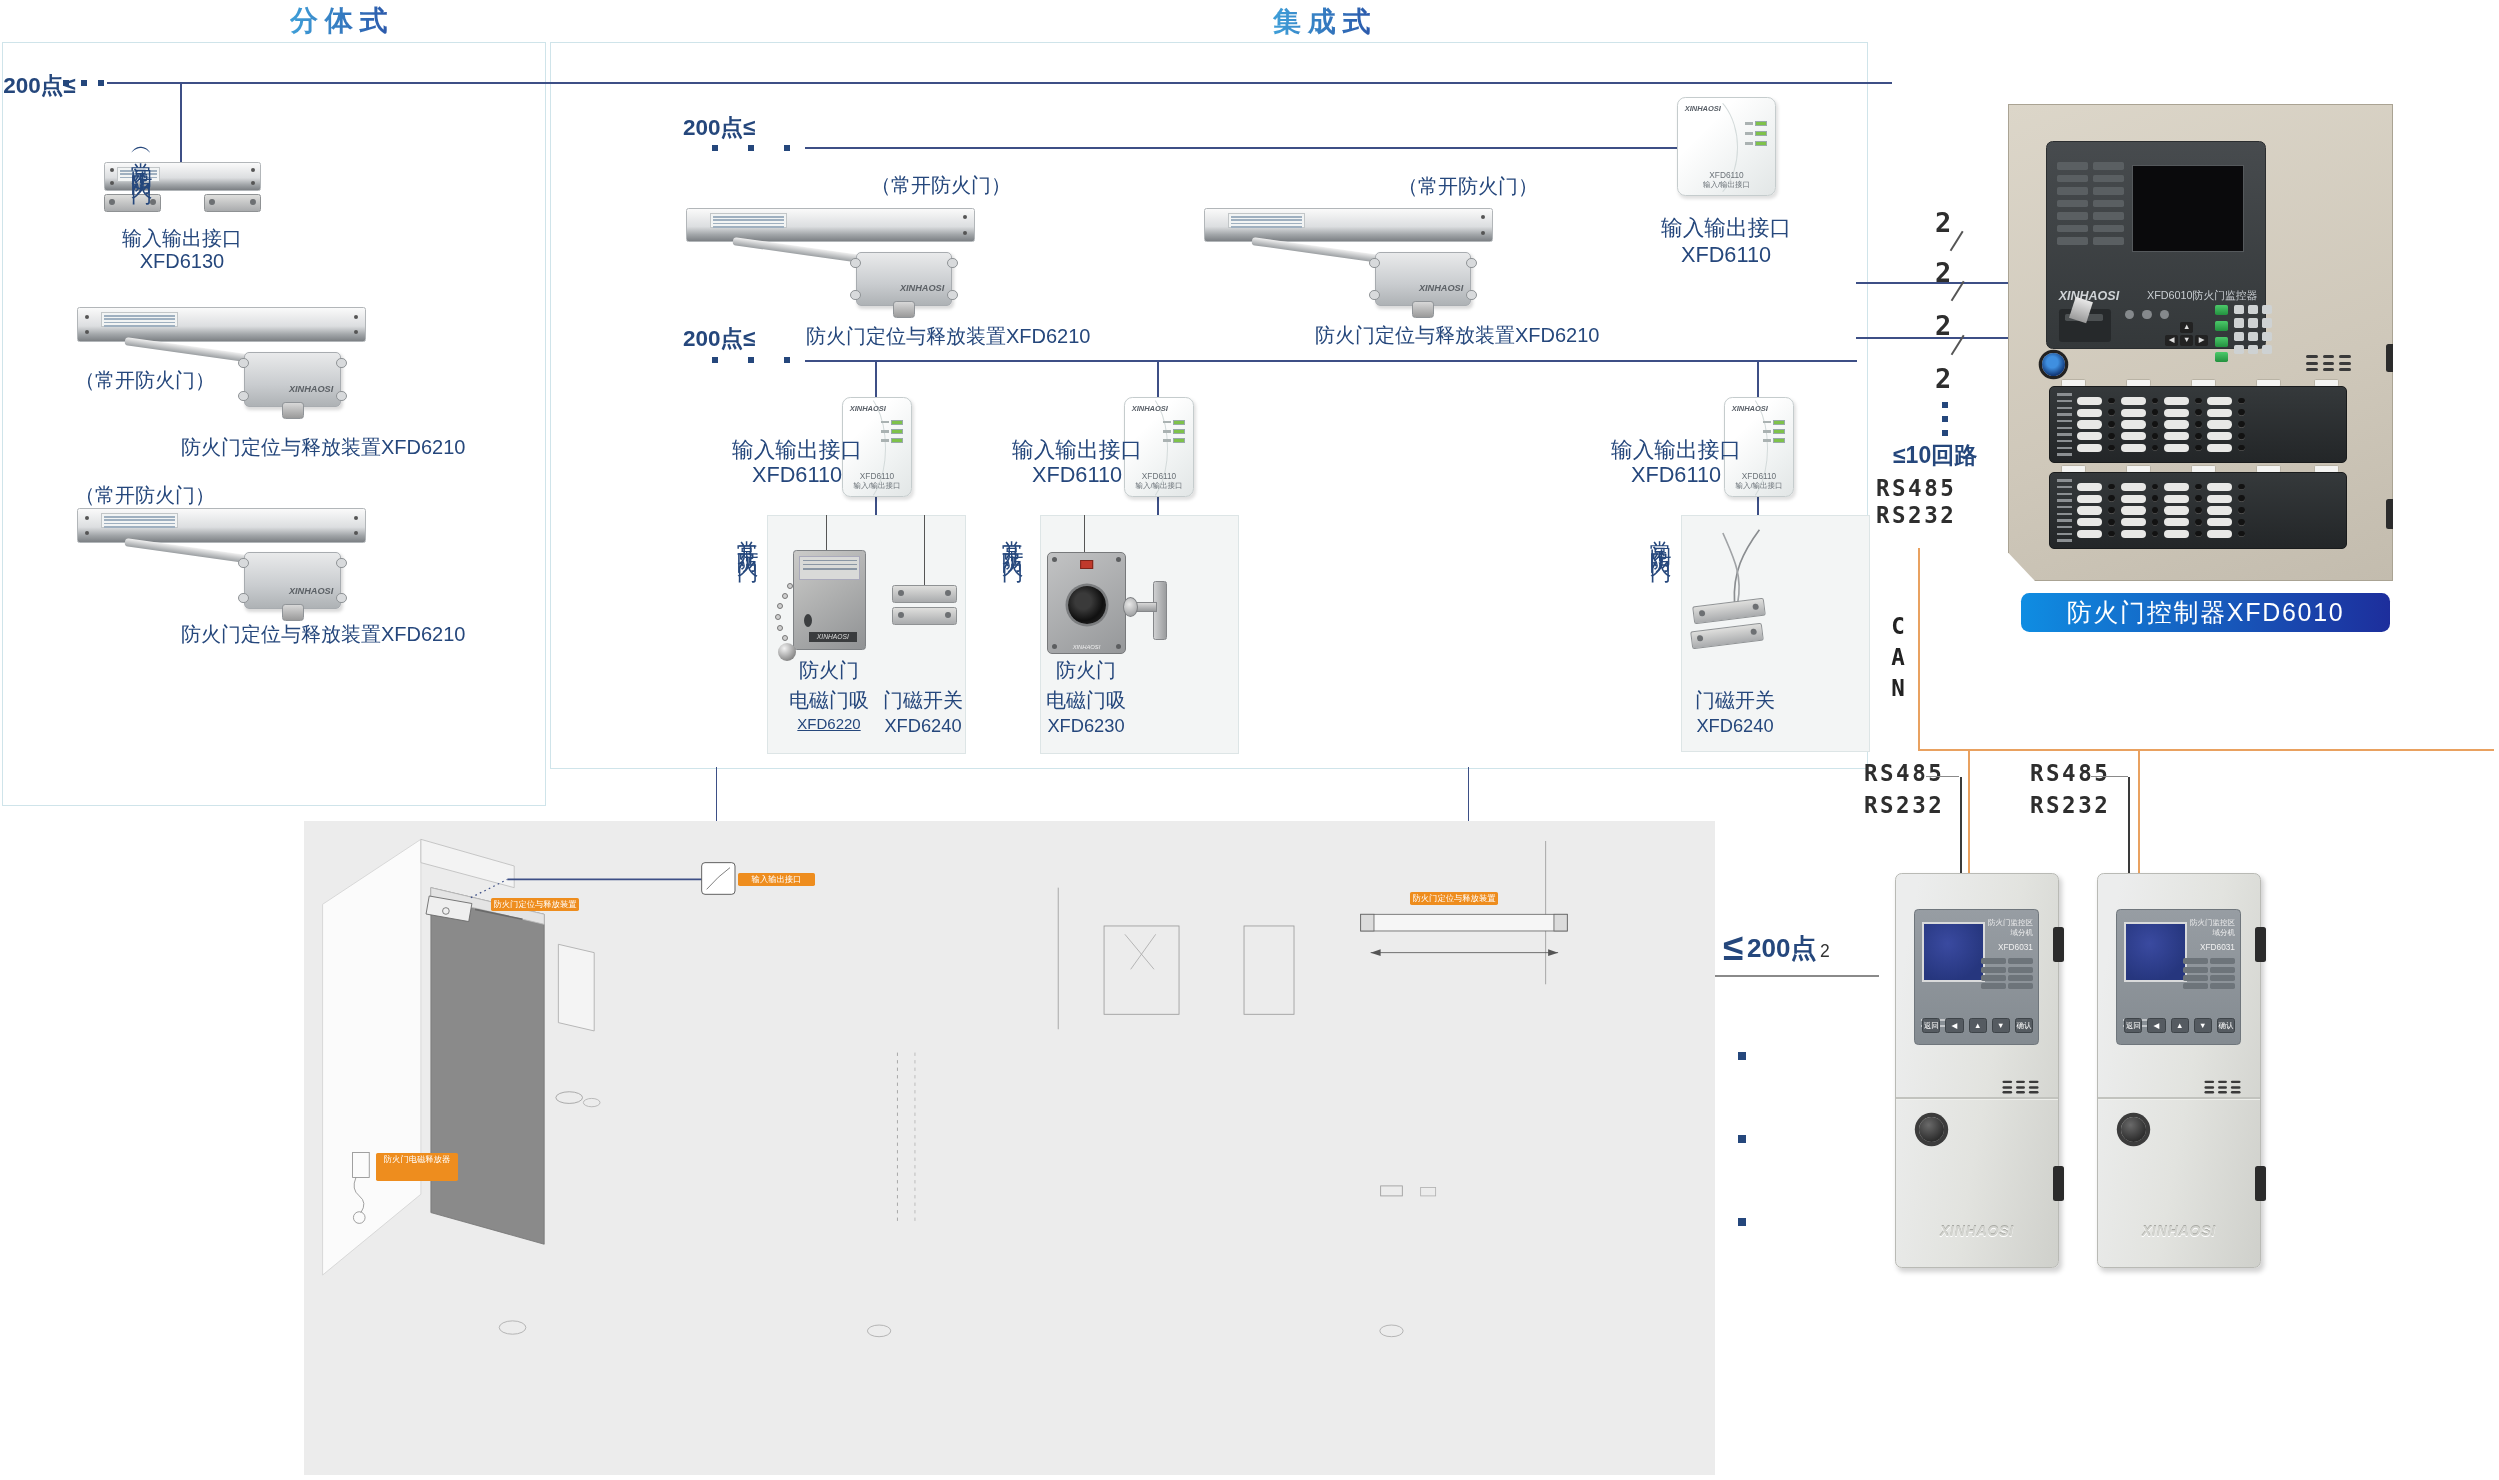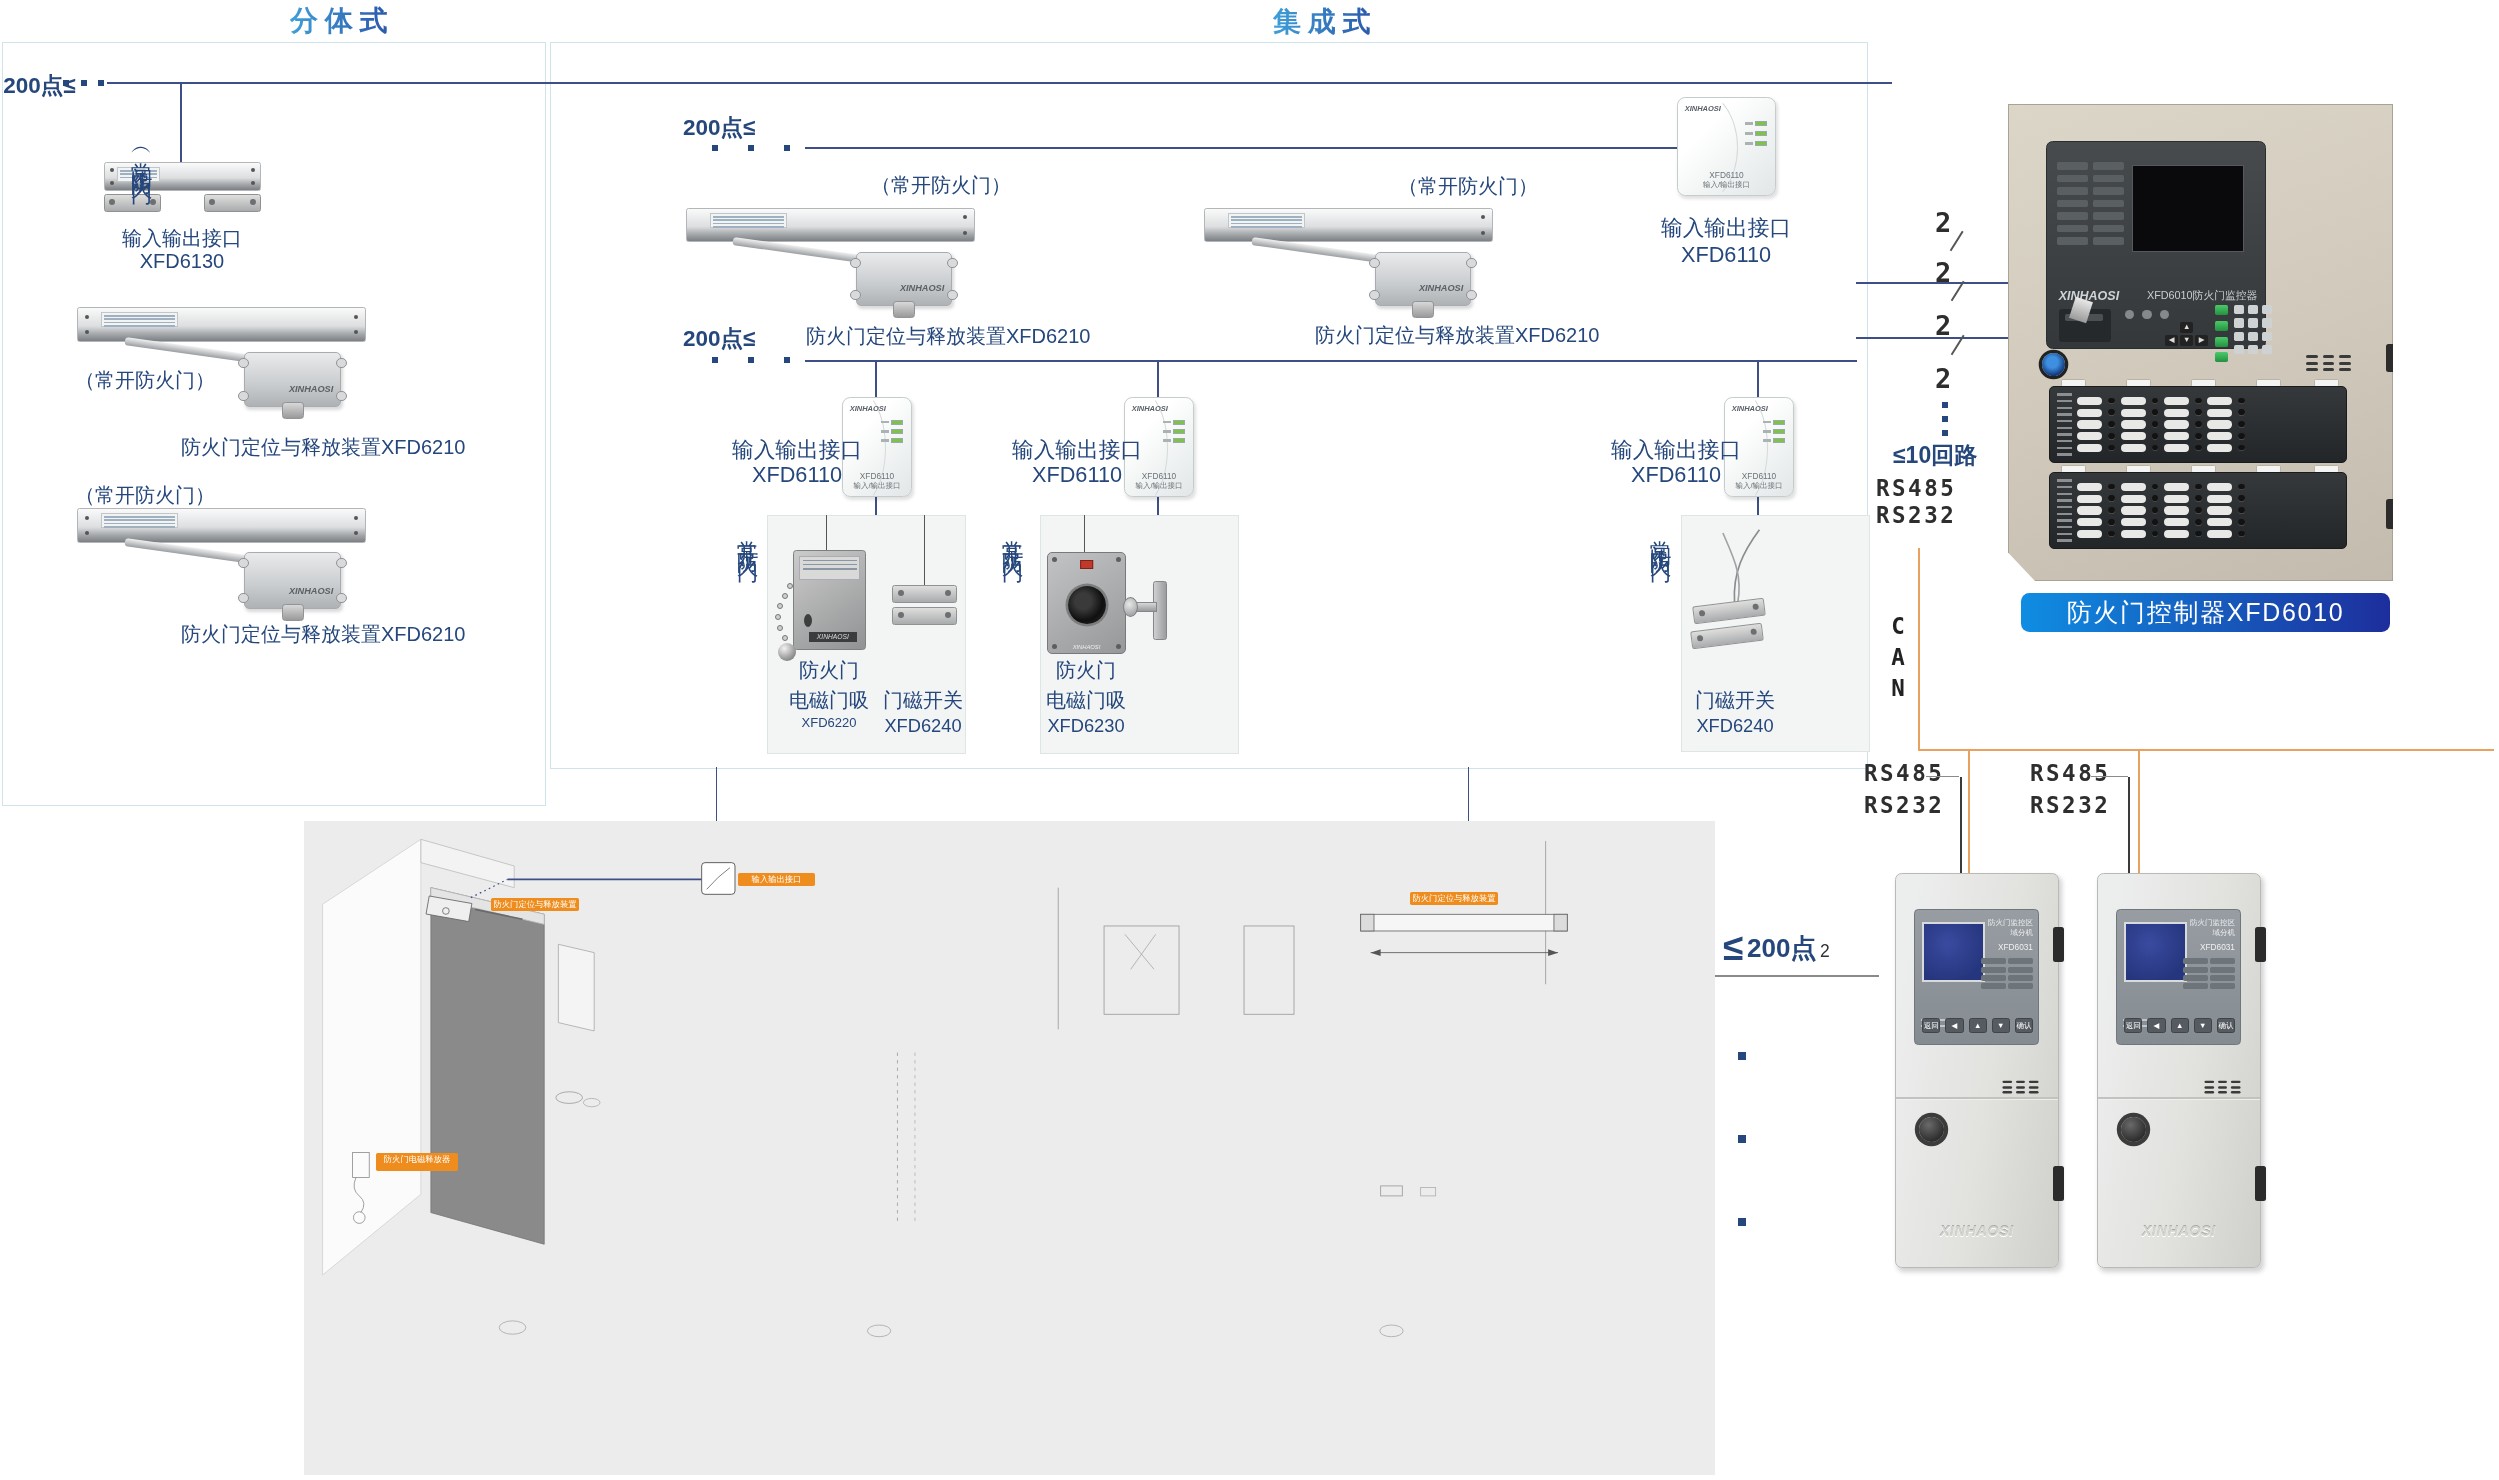--- a/index.html
+++ b/index.html
@@ -376,21 +376,21 @@
       <i style="left:5px;"></i>
       <i style="right:5px;"></i>
     </div>
   <div class="mag" style="left:892px;top:607px;width:63px;">
       <i style="left:5px;"></i>
       <i style="right:5px;"></i>
     </div>
 
   <div class="lbl cn24 ctr" style="left:829px;top:657px;">防火门</div>
   <div class="lbl cn24 ctr" style="left:829px;top:687px;">电磁门吸</div>
-  <div class="lbl ctr" style="left:829px;top:715px;font-size:13px;">XFD6220</div>
+  <div class="lbl ctr" style="left:829px;top:715px;font-size:15px;text-decoration:underline;">XFD6220</div>
   <div class="lbl cn24 ctr" style="left:923px;top:687px;">门磁开关</div>
   <div class="lbl ctr" style="left:923px;top:715px;font-size:18.3px;">XFD6240</div>
 
   <div class="vline" style="left:1084px;top:515px;height:38px;background:#555;width:1.2px;"></div>
   <div class="holder" style="left:1047px;top:552px;width:77px;height:100px;">
     <div class="scr" style="left:4.2px;top:4.2px;"></div>
       <div class="scr" style="right:4.2px;top:4.2px;"></div>
     <div class="scr" style="left:4.2px;bottom:4.2px;"></div>
       <div class="scr" style="right:4.2px;bottom:4.2px;"></div>
     <div class="red"></div>
@@ -840,18 +840,18 @@
       <line x1="1280" y1="158" x2="1505" y2="158" stroke="#555"></line>
       <polygon points="1280,158 1292,154 1292,162" fill="#555"></polygon>
       <polygon points="1505,158 1493,154 1493,162" fill="#555"></polygon>
 
       <rect x="1292" y="438" width="26" height="12" fill="none" stroke="#9a9a9a"></rect>
       <rect x="1340" y="440" width="18" height="10" fill="none" stroke="#b0b0b0"></rect>
     </svg>
     
     <div class="chip" style="left:434px;top:52px;width:72px;height:13.3px;">输入输出接口</div>
     <div class="chip" style="left:187px;top:77px;width:83px;height:13.3px;">防火门定位与释放装置</div>
-    <div class="chip" style="left:72px;top:332px;width:77px;height:18px;">防火门电磁释放器</div>
+    <div class="chip" style="left:72px;top:332px;width:77px;height:28px;">防火门电磁释放器</div>
     <div class="chip" style="left:1106px;top:71px;width:83px;height:13.3px;">防火门定位与释放装置</div>
   </div>
 
 </div>
 
 
 </body></html>

